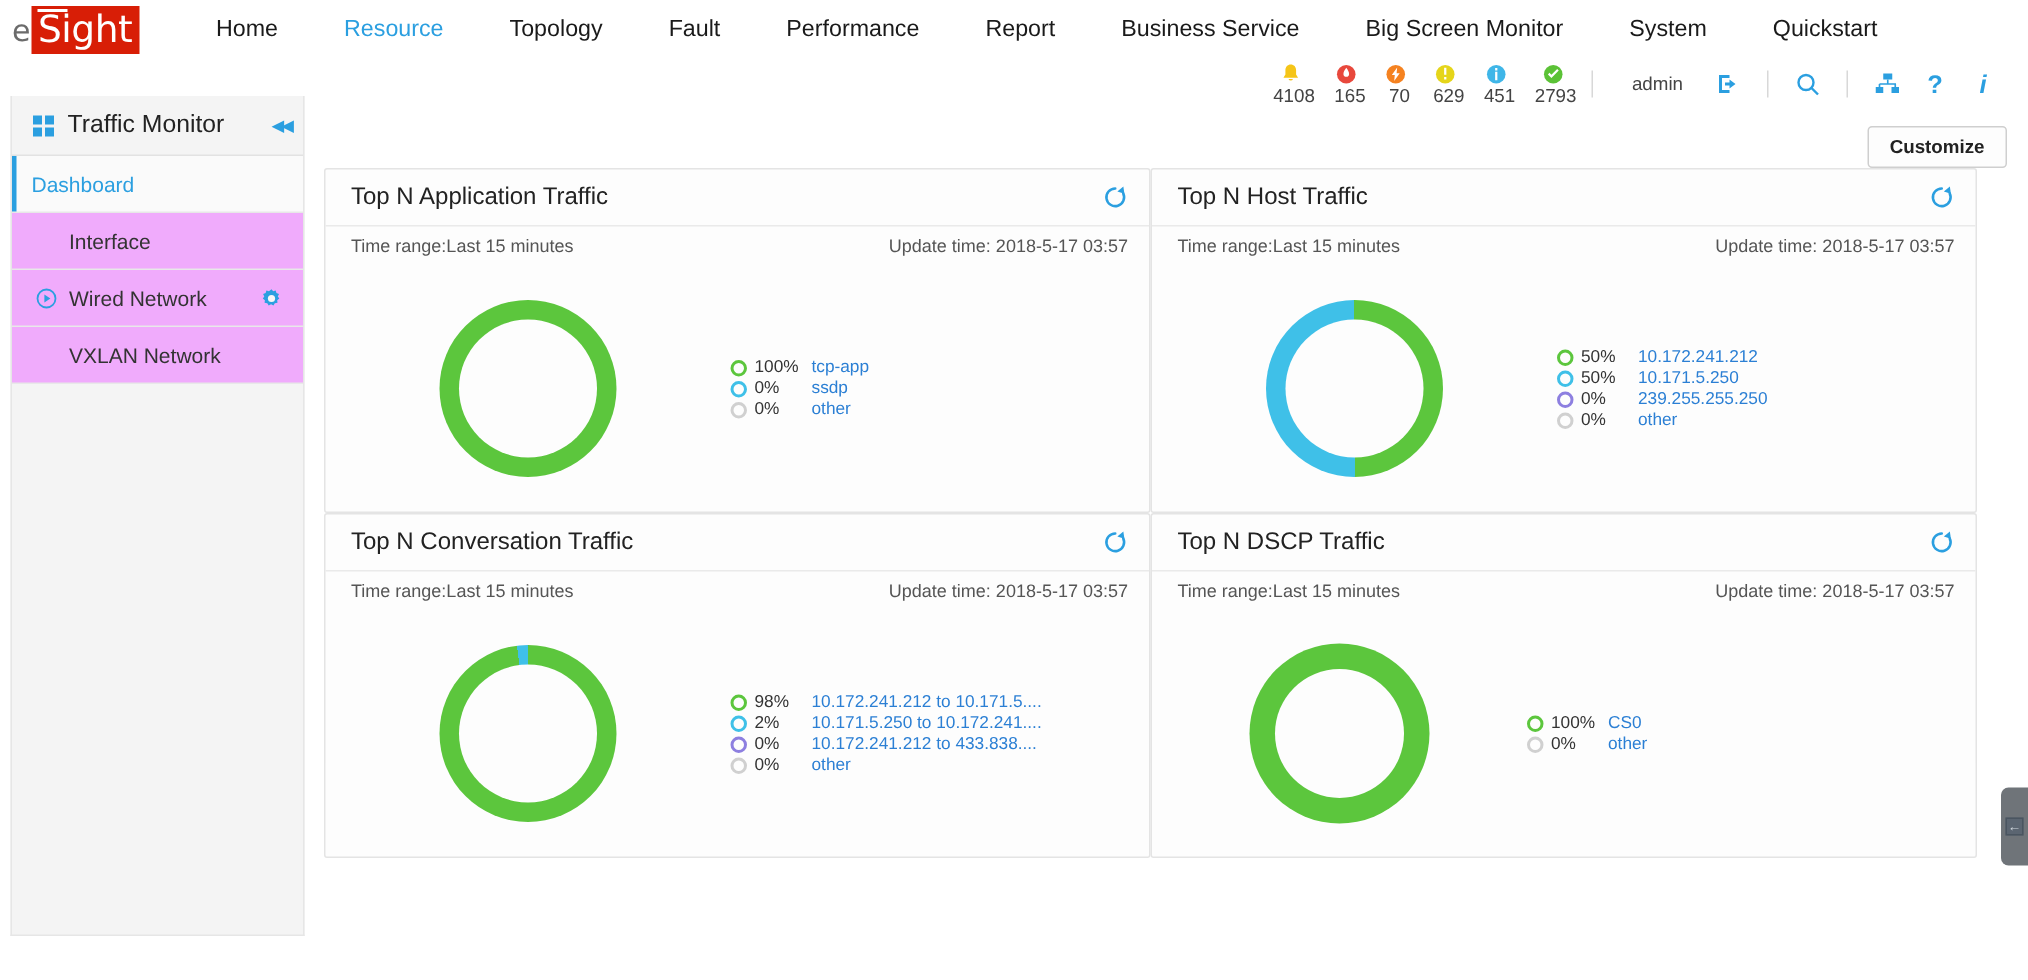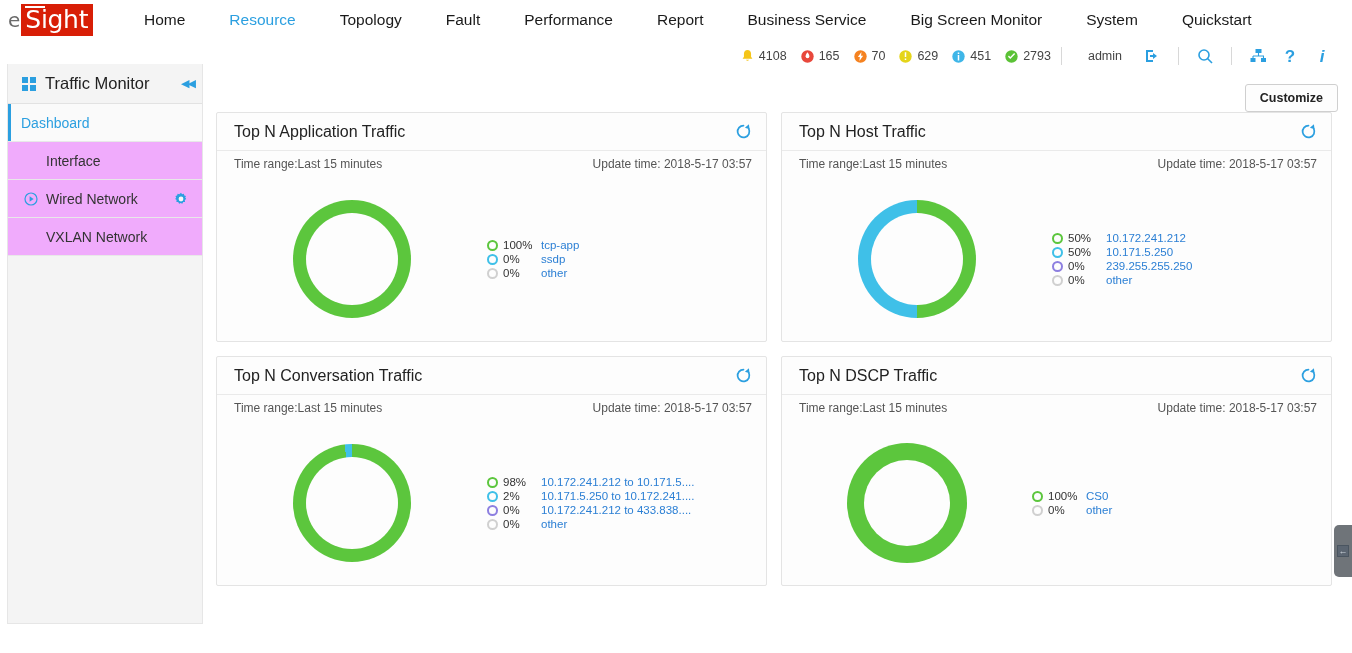--- a/index.html
+++ b/index.html
@@ -48,21 +48,21 @@
   }
   .mainnav a.active { color: #2b9fe0; }
 
   
   .statusstrip {
     position: absolute; right: 14px; top: 44px; height: 24px;
     display: flex; align-items: center;
   }
   .stat {
     display: flex; align-items: center; margin-left: 13px;
-    font-size: 12.5px; color: #333333;
+    font-size: 12.5px; color: #333333; flex-direction: column;
   }
   .stat .ico {
     width: 15px; height: 15px; margin-right: 4px;
     display: inline-flex; align-items: center; justify-content: center;
   }
   .stat .num { font-size: 12.5px; color: #444; }
   .divider-v {
     width: 1px; height: 18px; background: #d8d8d8; margin: 0 10px;
   }
   .userblock { display: flex; align-items: center; margin-left: 16px; }
@@ -125,21 +125,21 @@
   .btn-customize {
     border: 1px solid #cfcfcf; background: #fdfdfd; border-radius: 3px;
     font-size: 12.5px; font-weight: bold; color: #222;
     padding: 6px 14px; cursor: pointer;
     font-family: "Liberation Sans", sans-serif;
   }
 
   .cards {
     position: absolute; left: 8px; top: 34px;
     width: 1128px;
-    display: flex; flex-wrap: wrap; gap: 14px;
+    display: flex; flex-wrap: wrap; 
   }
   .card {
     width: 551px; background: #fdfdfd;
     border: 1px solid #e4e4e4; border-radius: 2px;
     position: relative;
   }
   .card.h-a { height: 230px; }
   .card.h-b { height: 230px; }
   .card-head {
     height: 38px; display: flex; align-items: center;

